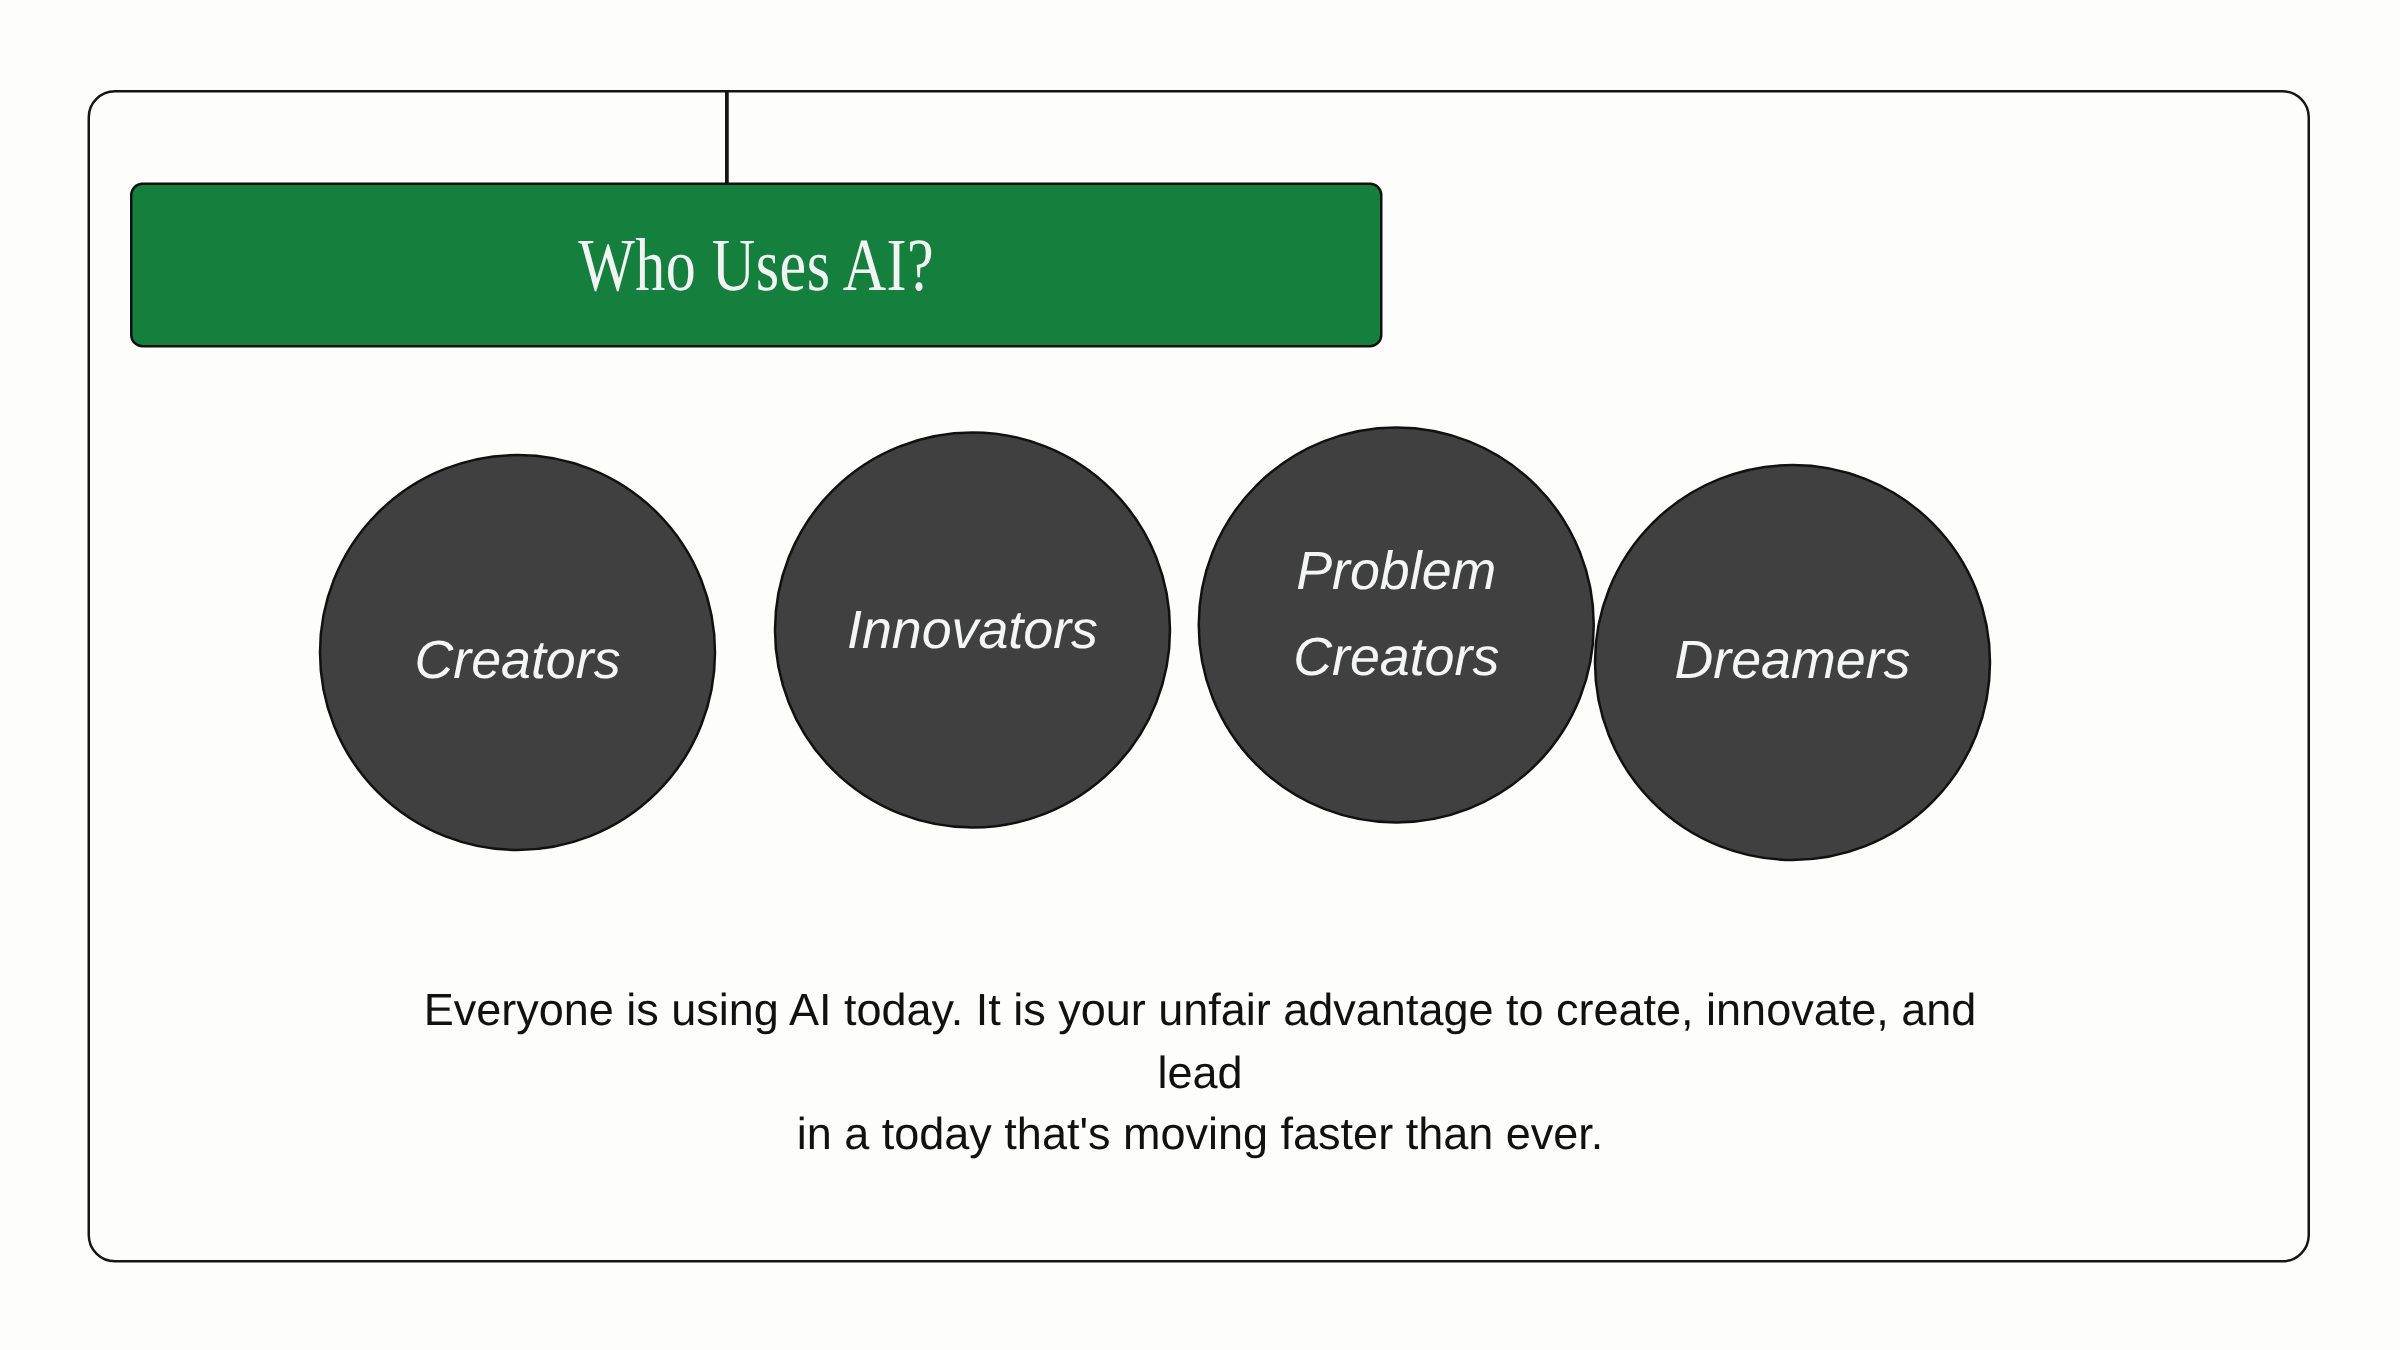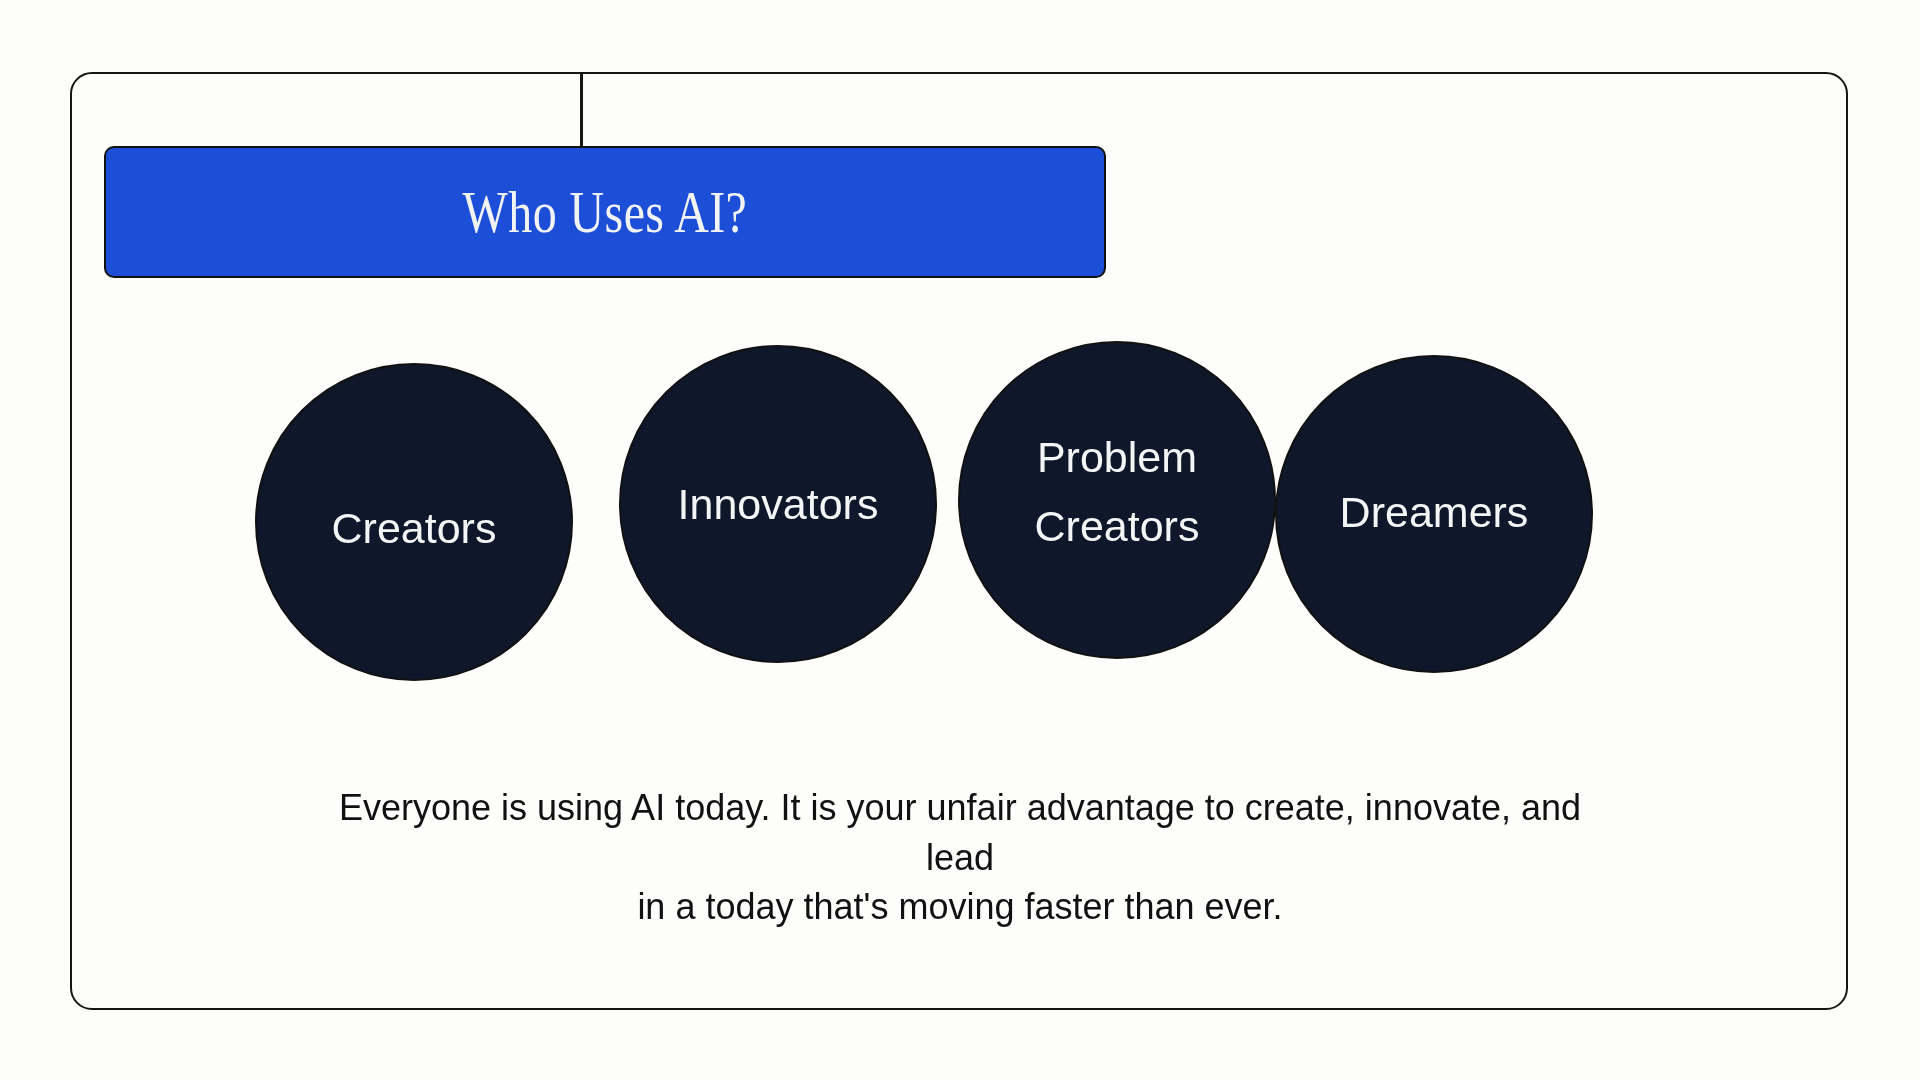--- a/index.html
+++ b/index.html
@@ -45,21 +45,21 @@
   }
 
   
   .title-plate {
     position: absolute;
     left: 104px;
     top: 146px;
     width: 1002px;
     height: 132px;
     box-sizing: border-box;
-    background: #1d4ed8;
+    background: #15803d;
     border: 2.5px solid #111;
     border-radius: 10px;
     display: flex;
     align-items: center;
     justify-content: center;
   }
   .title-text {
     color: #f2f4f3;
     font-family: "Liberation Serif", "DejaVu Serif", serif;
     font-size: 60px;
@@ -78,38 +78,39 @@
     top: 345px;
     width: 1460px;
     height: 325px;
   }
   .audience-circle {
     position: absolute;
     top: 0;
     width: 318px;
     height: 318px;
     box-sizing: border-box;
-    background: #0f172a;
+    background: #404040;
     border: 2.5px solid #111;
     border-radius: 50%;
     display: flex;
     flex-direction: column;
     justify-content: center;
     text-align: center;
+    font-style: italic;
   }
   .audience-circle.pos-0 { left: 0px; }
   .audience-circle.pos-1 { left: 364px; }
   .audience-circle.pos-2 { left: 703px; }
   .audience-circle.pos-3 { left: 1020px; }
 
   
   .audience-circle.pos-0 { top: 18px; }
   .audience-circle.pos-1 { top: 0px; }
   .audience-circle.pos-2 { top: -4px; }
-  .audience-circle.pos-3 { top: 10px; }
+  .audience-circle.pos-3 { top: 26px; }
 
   .circle-label {
     color: #f4f6f5;
     font-family: "Liberation Sans", sans-serif;
     font-size: 43px;
     font-weight: 400;
     line-height: 1.0;
     padding: 0 12px;
   }
   .circle-label .lbl-line { display: block; }

